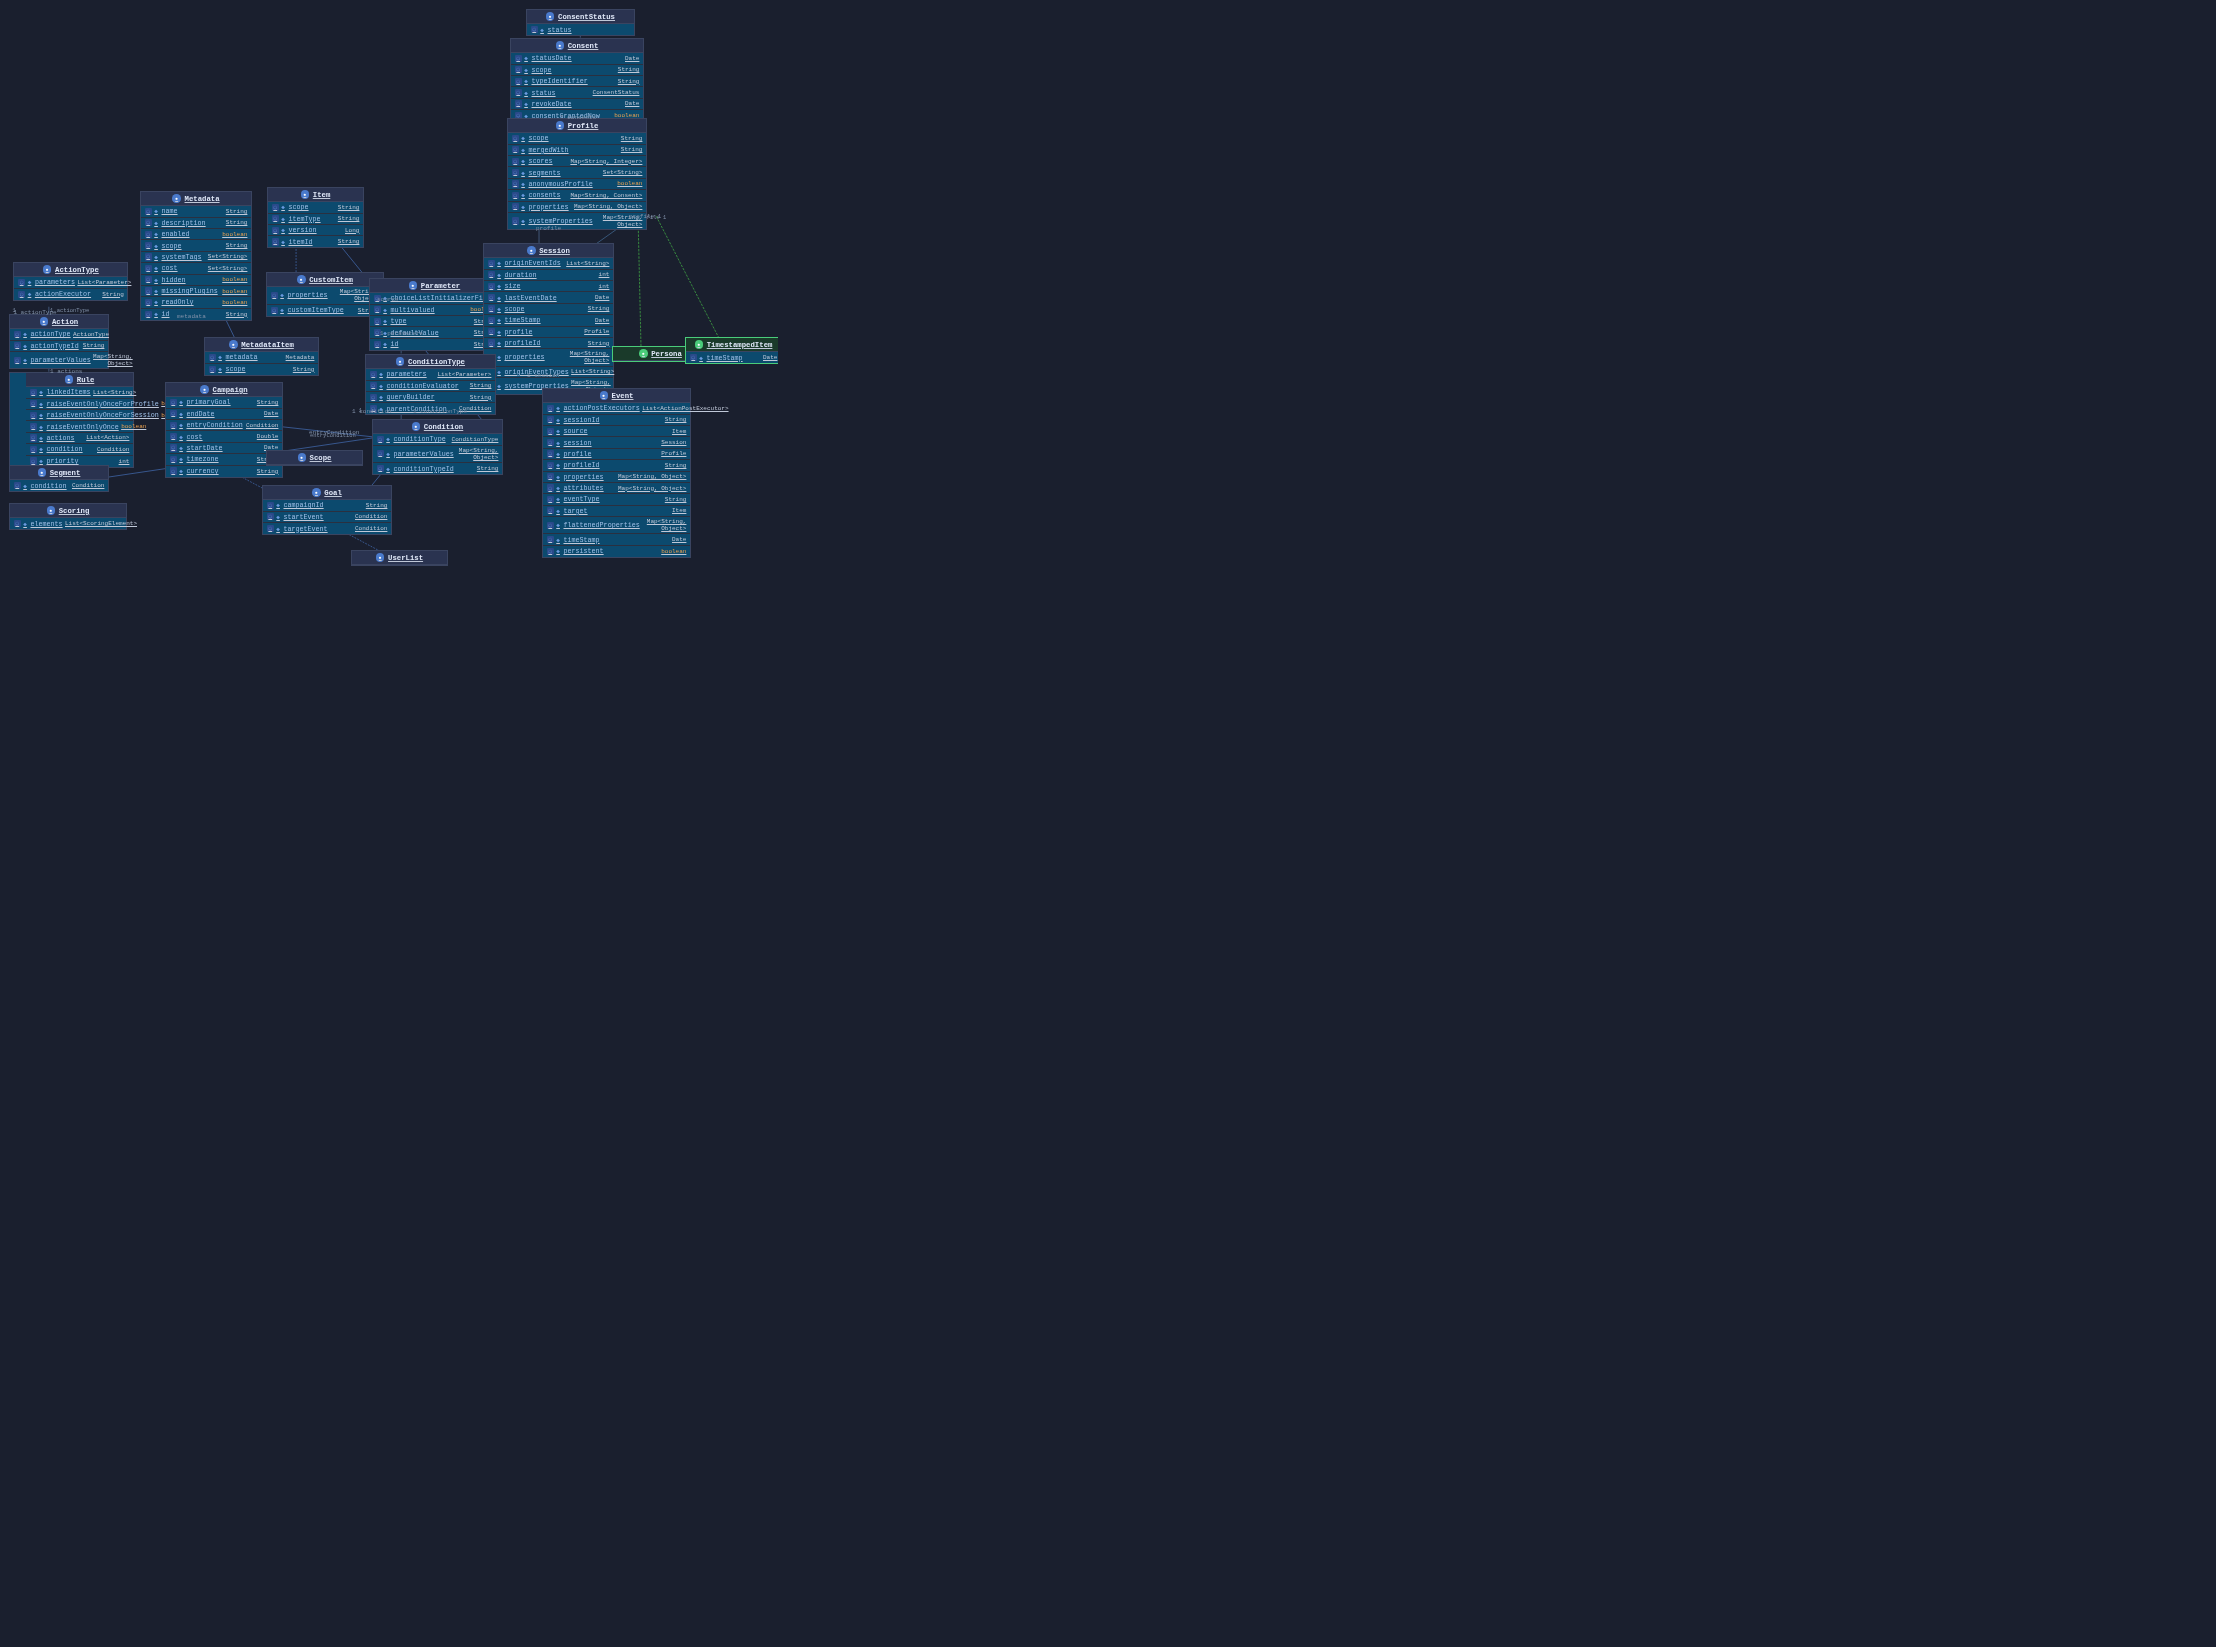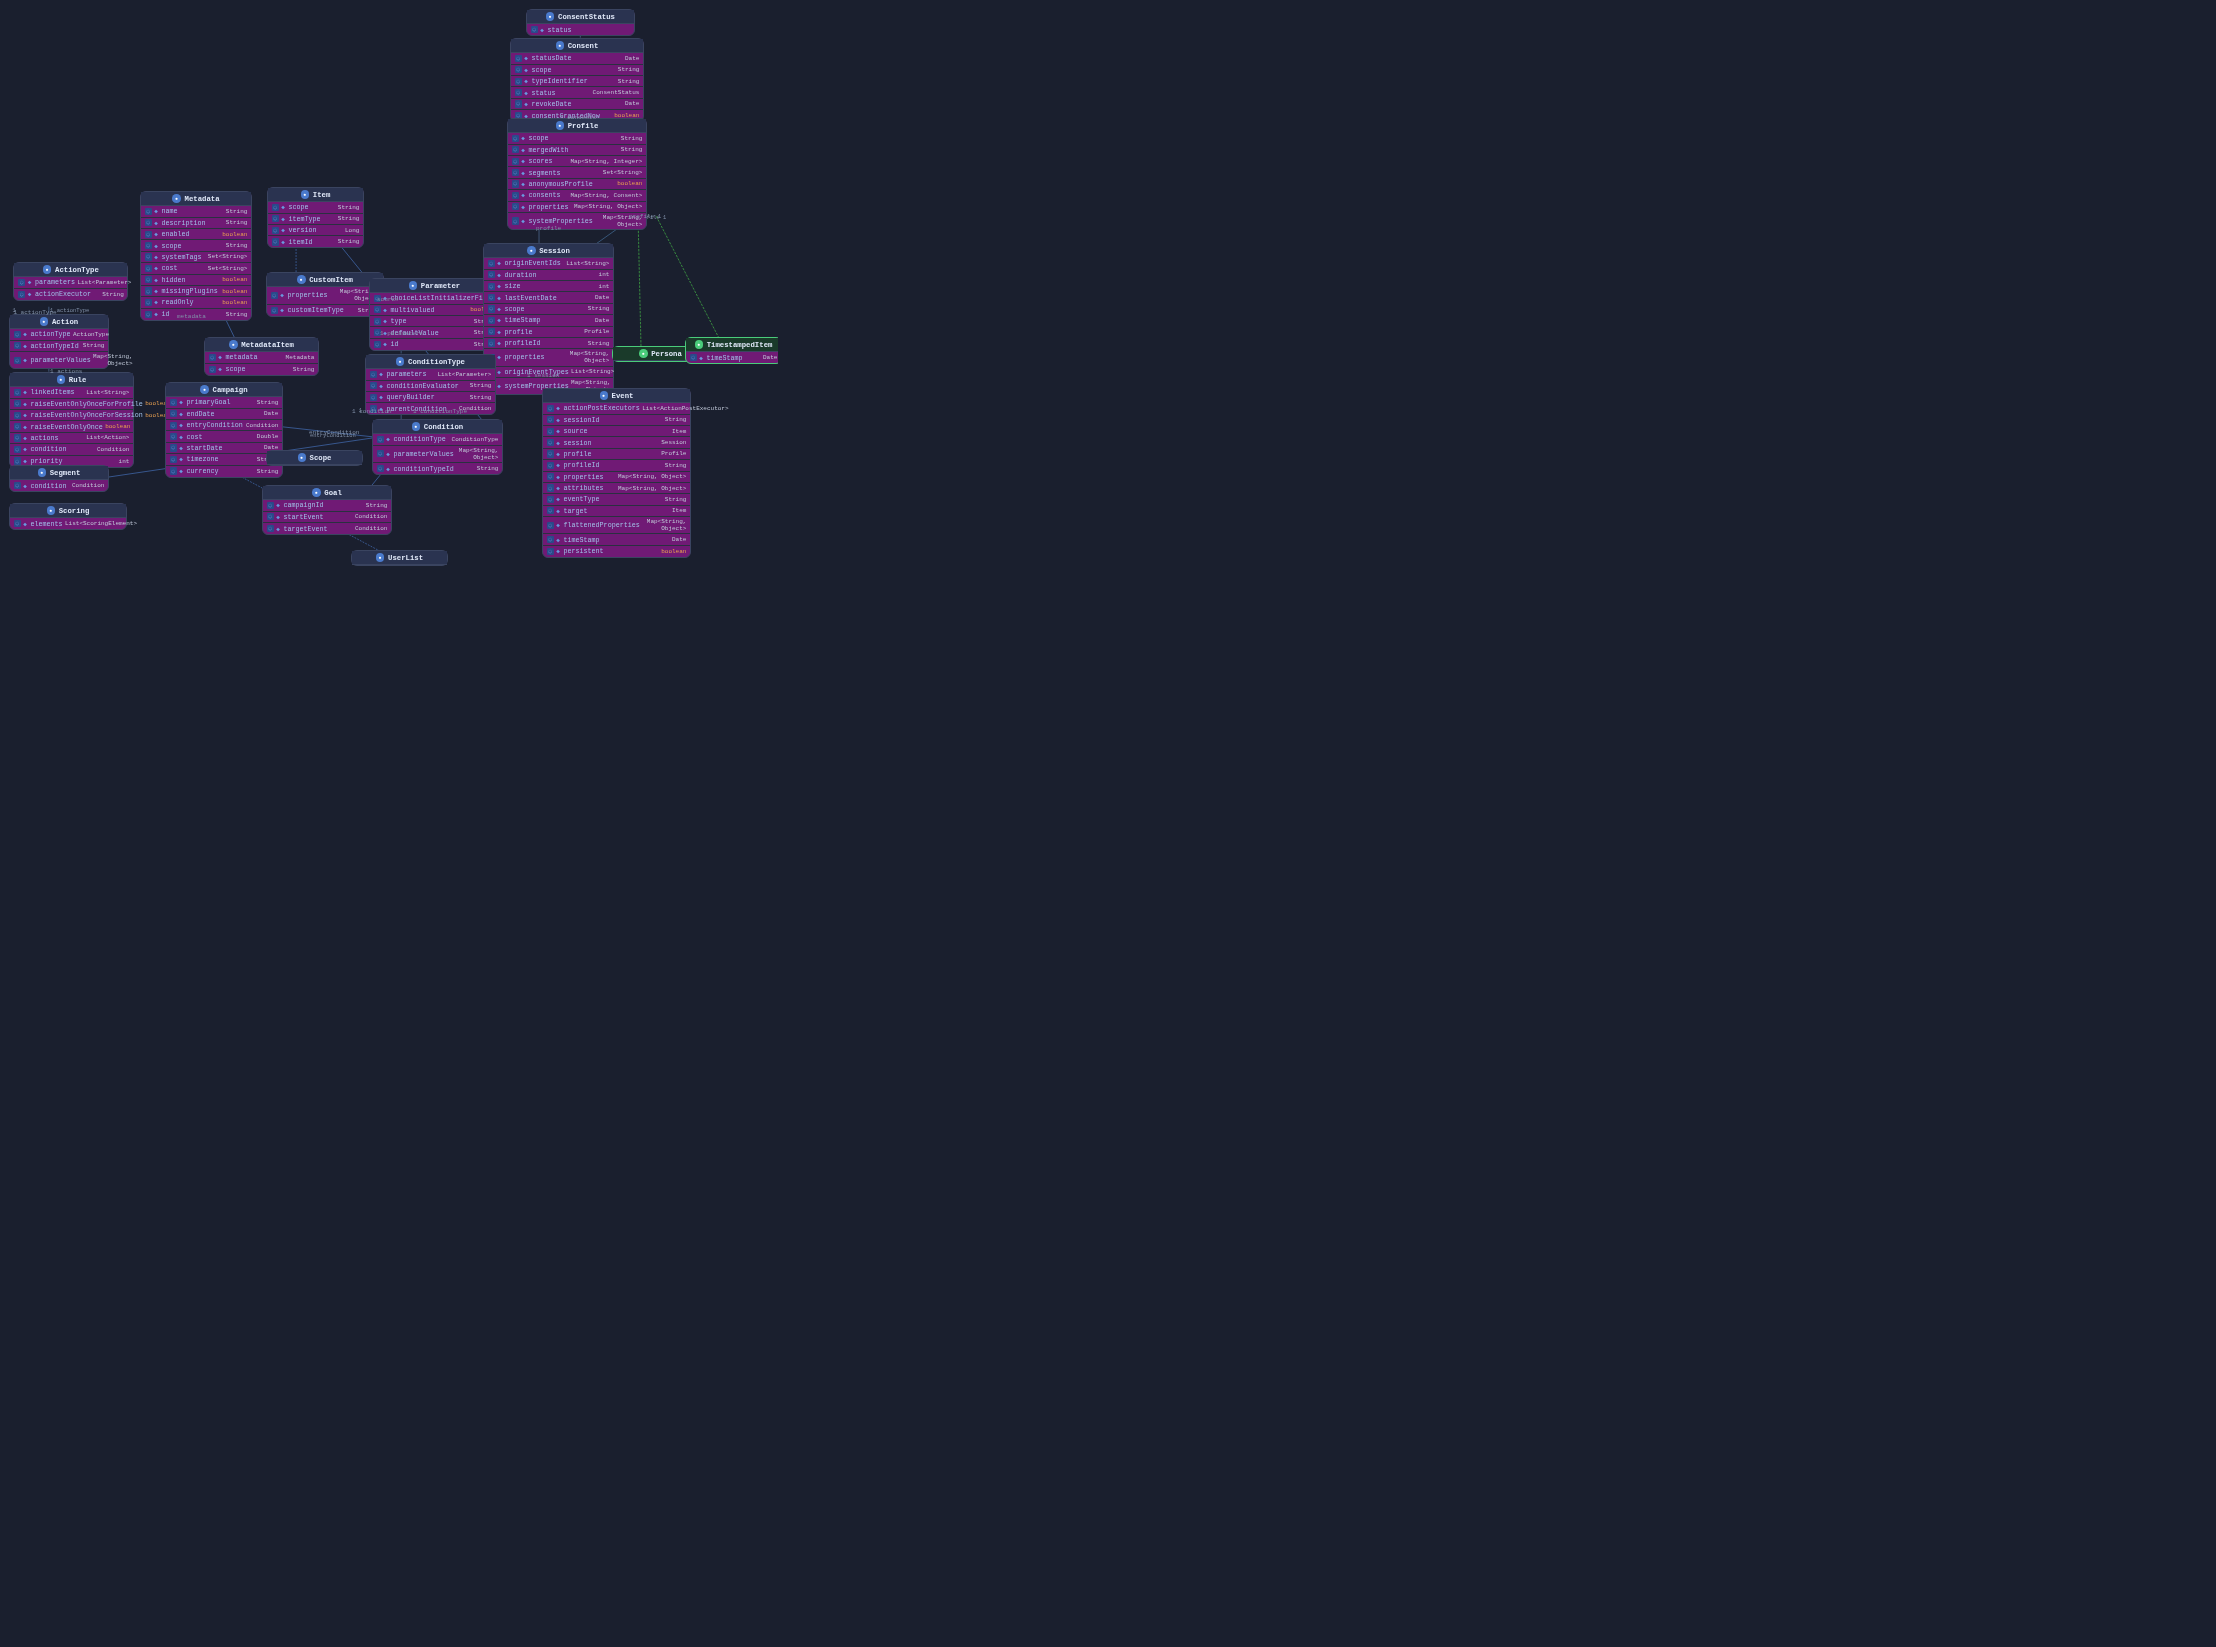--- a/index.html
+++ b/index.html
@@ -13,24 +13,25 @@
       height: 577px;
       position: relative;
     }
     .diagram-canvas {
       position: relative;
       width: 778px;
       height: 577px;
     }
     .uml-box {
       position: absolute;
-      background: #701a75;
+      background: #0c4a6e;
       border: 0.6px solid #3a4460;
-      border-radius: 6px;
+      border-radius: 0;
       min-width: 97px;
+      text-decoration: underline;
     }
     .uml-header {
       background: #2a3350;
       border-bottom: 0.6px solid #3a4460;
       padding: 2.4px 4.9px;
       display: flex;
       align-items: center;
       gap: 3.6px;
       font-weight: bold;
       font-size: 7.3px;
@@ -450,21 +451,21 @@
         <span class="uml-field-type">String</span>
       </div>
     <div class="uml-row">
         <span class="uml-badge blue">⬡</span>
         <span class="uml-key">◆</span>
         <span class="uml-field-name">parameterValues</span>
         <span class="uml-field-type">Map&lt;String, Object&gt;</span>
       </div>
   </div>
 
-  <div class="uml-box" style="left:9px; top:372px; width:125px;">
+  <div class="uml-box" style="left:9px; top:372px; width:125px;padding-left:16px;">
     <div class="uml-header">
       <span class="icon">●</span>
       <span>Rule</span>
     </div>
     <div class="uml-row">
         <span class="uml-badge blue">⬡</span>
         <span class="uml-key">◆</span>
         <span class="uml-field-name">linkedItems</span>
         <span class="uml-field-type">List&lt;String&gt;</span>
       </div>

